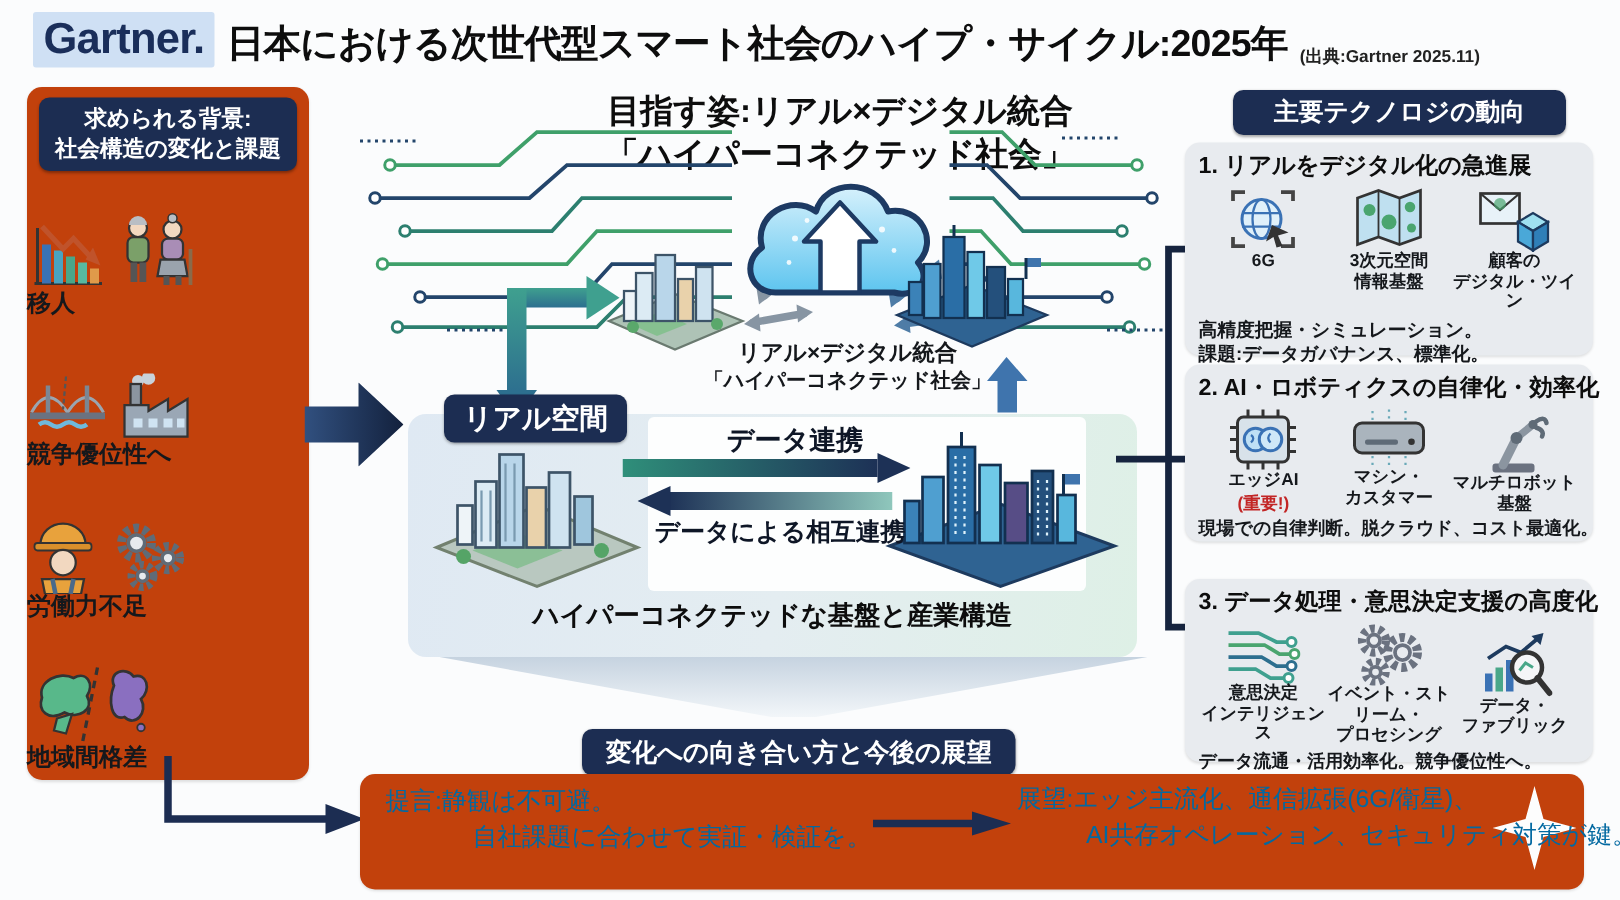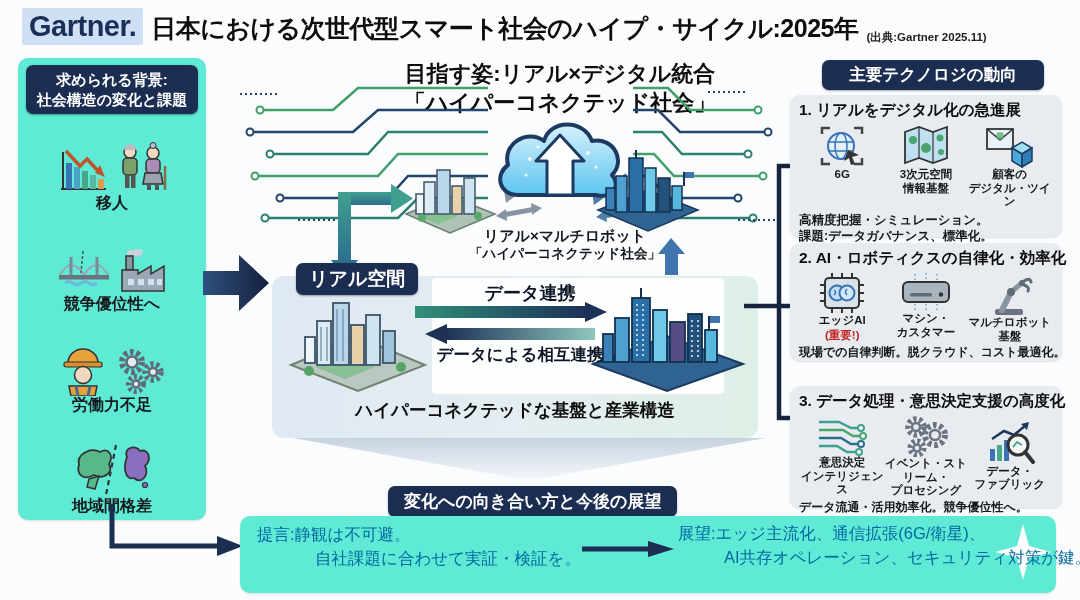--- a/index.html
+++ b/index.html
@@ -5,24 +5,24 @@
   html,body{margin:0;padding:0;background:#fff;}
   .stage{position:relative;width:1080px;height:600px;background:#fbfcfd;overflow:hidden;
          font-family:"Liberation Sans","DejaVu Sans",sans-serif;color:#111;}
   .abs{position:absolute;}
   .preline{white-space:pre-line;}
   
   .logo{font-size:29px;font-weight:bold;color:#1a2e5a;background:#cfe0f4;padding:2px 7px;border-radius:2px;letter-spacing:-.5px;}
   .h-title{font-size:25px;font-weight:bold;color:#0d0d0d;letter-spacing:-.5px;white-space:nowrap;}
   .h-src{font-size:11.5px;font-weight:bold;color:#222;white-space:nowrap;padding-top:8px;}
   
-  .panel{background:#5eead4;border-radius:10px;box-shadow:0 1px 2px rgba(0,0,0,.12);}
+  .panel{background:#c2410c;border-radius:10px;box-shadow:0 1px 2px rgba(0,0,0,.12);}
   .navybox{background:#1c2d52;color:#fff;font-weight:bold;text-align:center;border-radius:7px;
            box-shadow:0 1px 2px rgba(0,0,0,.35);}
-  .sb-item{height:101px;display:flex;flex-direction:column;align-items:center;justify-content:flex-end;}
+  .sb-item{height:101px;display:flex;flex-direction:column;align-items:flex-start;justify-content:flex-end;}
   .sb-icons{display:flex;align-items:flex-end;justify-content:center;gap:7px;flex:1;padding-top:4px;}
   .sb-label{font-size:16px;font-weight:bold;color:#15181c;line-height:1.1;padding-bottom:5px;}
   
   .goal{font-weight:bold;text-align:center;line-height:1.32;font-size:22px;color:#0d0d0d;}
   .cap{font-weight:bold;text-align:center;color:#15181c;line-height:1.25;}
   .spacelabel{font-size:19px;padding:3px 13px;white-space:nowrap;}
   .mainbox{background:linear-gradient(100deg,#dfe9f3 0%,#e4edf1 52%,#def0e6 100%);border-radius:12px;}
   .whitepanel{background:#fdfefe;border-radius:4px;}
   .arrowtxt{font-size:17px;font-weight:bold;text-align:center;color:#0e1626;white-space:nowrap;}
   .foundation{font-size:17.5px;font-weight:bold;text-align:center;color:#0d0d0d;white-space:nowrap;}
@@ -291,21 +291,21 @@
       <rect x="53" y="18" width="11" height="44" fill="#6fc9e8"></rect>
       <rect x="66" y="28" width="12" height="34" fill="#24507c"></rect>
       <rect x="80" y="36" width="10" height="24" fill="#58b7dd"></rect>
     </g>
     <line x1="44" y1="8" x2="44" y2="0" stroke="#123050" stroke-width="2"></line>
     <rect x="92" y="22" width="10" height="6" fill="#3f74ad"></rect>
       <line x1="92" y1="22" x2="92" y2="36" stroke="#123050" stroke-width="2"></line>
   </svg>
 
   <div class="abs cap" style="left:455px;top:227px;width:220px;">
-    <div style="font-size:15px;">リアル×マルチロボット</div>
+    <div style="font-size:15px;">リアル×デジタル統合</div>
     <div style="font-size:13.5px;">「ハイパーコネクテッド社会」</div>
   </div>
 
   <div class="abs mainbox" style="left:272px;top:276px;width:486px;height:162px;"></div>
   <div class="abs whitepanel" style="left:432px;top:278px;width:292px;height:116px;"></div>
 
   <div class="abs navybox spacelabel" style="left:296px;top:263px;">リアル空間</div>
 
   <svg class="abs" style="left:283px;top:287px;" width="150" height="108" viewBox="0 0 150 108">
     <polygon points="8,78 75,50 142,78 75,104" fill="#b9c8c0" stroke="#72816f" stroke-width="2"></polygon>

